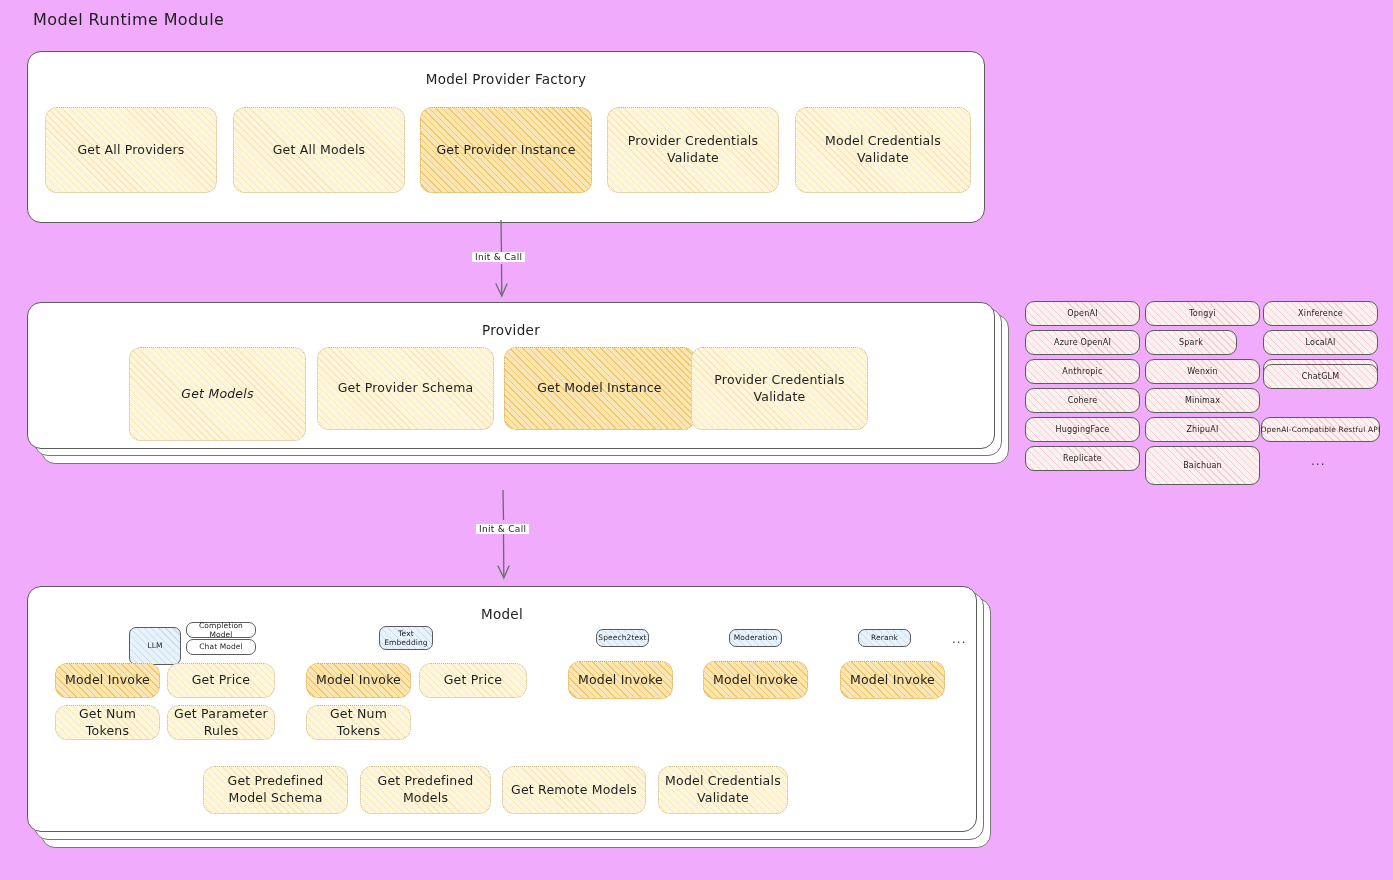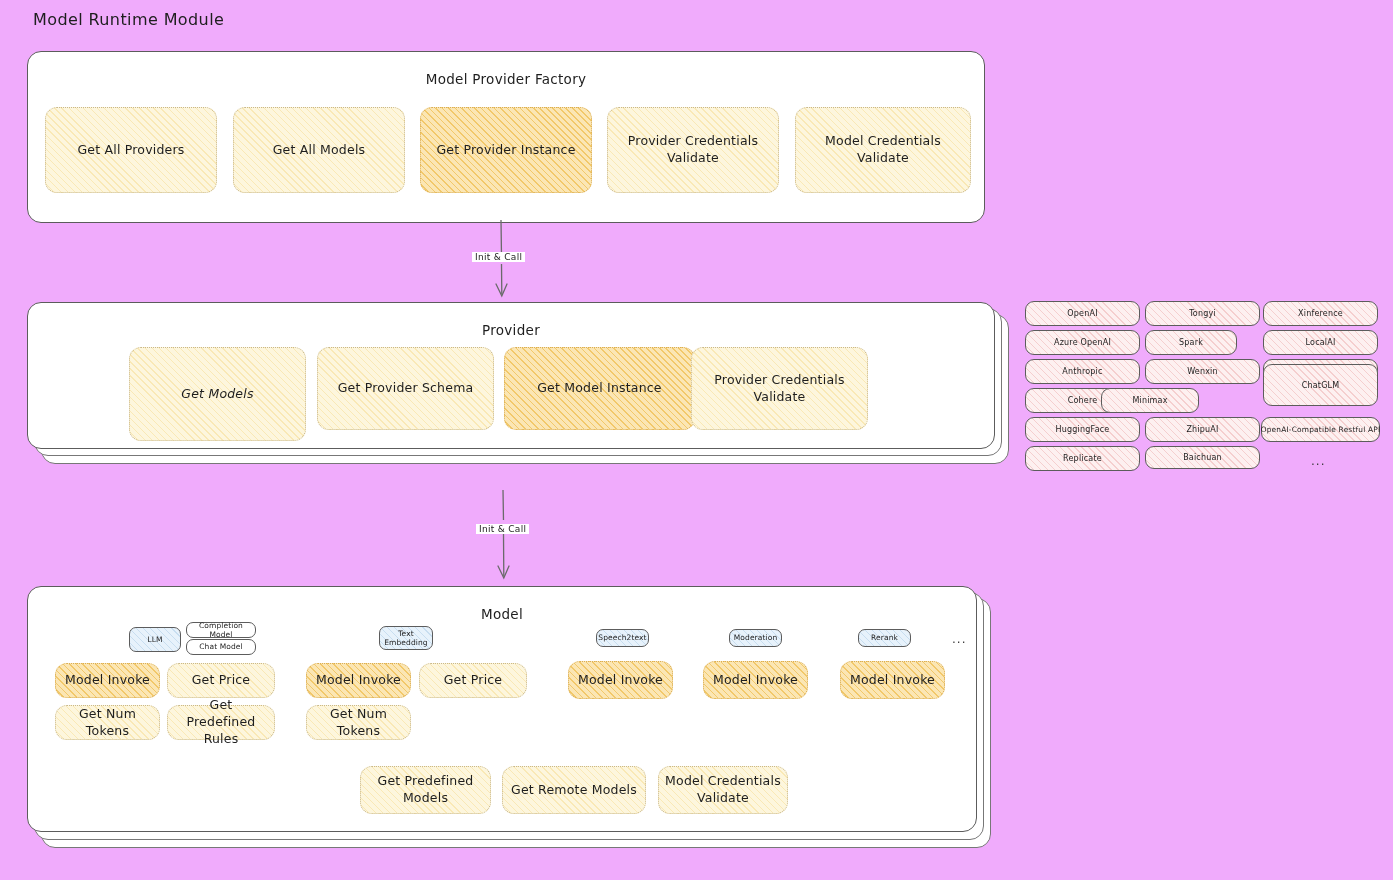--- a/index.html
+++ b/index.html
@@ -230,40 +230,40 @@
 
     <div class="pill" style="left:1145px; top:301px; width:115px; height:25px;">
       <span>Tongyi</span>
       </div>
     <div class="pill" style="left:1145px; top:330px; width:92px; height:25px;">
       <span>Spark</span>
       </div>
     <div class="pill" style="left:1145px; top:359px; width:115px; height:25px;">
       <span>Wenxin</span>
       </div>
-    <div class="pill" style="left:1101px; top:388px; width:98px; height:25px;">
+    <div class="pill" style="left:1145px; top:388px; width:115px; height:25px;">
       <span>Minimax</span>
       </div>
     <div class="pill" style="left:1145px; top:417px; width:115px; height:25px;">
       <span>ZhipuAI</span>
       </div>
-    <div class="pill" style="left:1145px; top:446px; width:115px; height:23px;">
+    <div class="pill" style="left:1145px; top:446px; width:115px; height:39px;">
       <span>Baichuan</span>
       </div>
 
     <div class="pill" style="left:1263px; top:301px; width:115px; height:25px;">
       <span>Xinference</span>
       </div>
     <div class="pill" style="left:1263px; top:330px; width:115px; height:25px;">
       <span>LocalAI</span>
       </div>
     <div class="pill" style="left:1263px; top:359px; width:115px; height:25px;">
       <span>OpenLLM</span>
       </div>
-    <div class="pill" style="left:1263px; top:364px; width:115px; height:42px;">
+    <div class="pill" style="left:1263px; top:364px; width:115px; height:25px;">
       <span>ChatGLM</span>
       </div>
     <div class="pill" style="left:1261px; top:417px; width:119px; height:25px; font-size:7.4px;">
       <span>OpenAI-Compatible Restful API</span>
       </div>
     <div class="ellipsis" style="left:1311px; top:455px;">...</div>
   </div>
 
   <div class="arrow-wrap" style="left:472px; top:490px; width:70px; height:92px;">
     <svg width="70" height="92" viewBox="0 0 70 92">
@@ -272,38 +272,38 @@
     </svg>
   </div>
   <div class="arrow-label" style="left:476px; top:524px;">Init &amp; Call</div>
 
   <div class="panel-shadowline" style="left:41px; top:598px; width:950px; height:250px;"></div>
   <div class="panel-shadowline" style="left:34px; top:592px; width:950px; height:248px;"></div>
   <div class="panel" style="left:27px; top:586px; width:950px; height:246px; z-index:1;">
     <div class="panel-title" style="top:19px;">Model</div>
   </div>
 
-  <div class="badge blue" style="left:129px; top:627px; width:52px; height:25px; z-index:2;">
+  <div class="badge blue" style="left:129px; top:627px; width:52px; height:38px; z-index:2;">
     <span>LLM</span></div>
   <div class="badge white" style="left:186px; top:622px; width:70px; height:16px; z-index:2;">
     <span>Completion Model</span></div>
   <div class="badge white" style="left:186px; top:639px; width:70px; height:16px; z-index:2;">
     <span>Chat Model</span></div>
 
   <div class="chip strong" style="left:55px; top:663px; width:105px; height:35px; z-index:2;">
     <span>Model Invoke</span>
     </div>
   <div class="chip light" style="left:167px; top:663px; width:108px; height:35px; z-index:2;">
     <span>Get Price</span>
     </div>
   <div class="chip light" style="left:55px; top:705px; width:105px; height:35px; z-index:2;">
     <span>Get Num Tokens</span>
     </div>
   <div class="chip light" style="left:167px; top:705px; width:108px; height:35px; z-index:2;">
-    <span>Get Predefined Rules</span>
+    <span>Get Parameter Rules</span>
     </div>
 
   <div class="badge blue" style="left:379px; top:626px; width:54px; height:24px; z-index:2;">
     <span>Text
 Embedding</span></div>
   <div class="chip strong" style="left:306px; top:663px; width:105px; height:35px; z-index:2;">
     <span>Model Invoke</span>
     </div>
   <div class="chip light" style="left:419px; top:663px; width:108px; height:35px; z-index:2;">
     <span>Get Price</span>
@@ -325,20 +325,23 @@
     </div>
 
   <div class="badge blue" style="left:858px; top:629px; width:53px; height:18px; z-index:2;">
     <span>Rerank</span></div>
   <div class="chip strong" style="left:840px; top:661px; width:105px; height:38px; z-index:2;">
     <span>Model Invoke</span>
     </div>
 
   <div class="ellipsis" style="left:952px; top:633px; z-index:2;">...</div>
 
+  <div class="chip light" style="left:203px; top:766px; width:145px; height:48px; z-index:2;">
+    <span>Get Predefined Model Schema</span>
+    </div>
   <div class="chip light" style="left:360px; top:766px; width:131px; height:48px; z-index:2;">
     <span>Get Predefined Models</span>
     </div>
   <div class="chip light" style="left:502px; top:766px; width:144px; height:48px; z-index:2;">
     <span>Get Remote Models</span>
     </div>
   <div class="chip light" style="left:658px; top:766px; width:130px; height:48px; z-index:2;">
     <span>Model Credentials Validate</span>
     </div>
 

